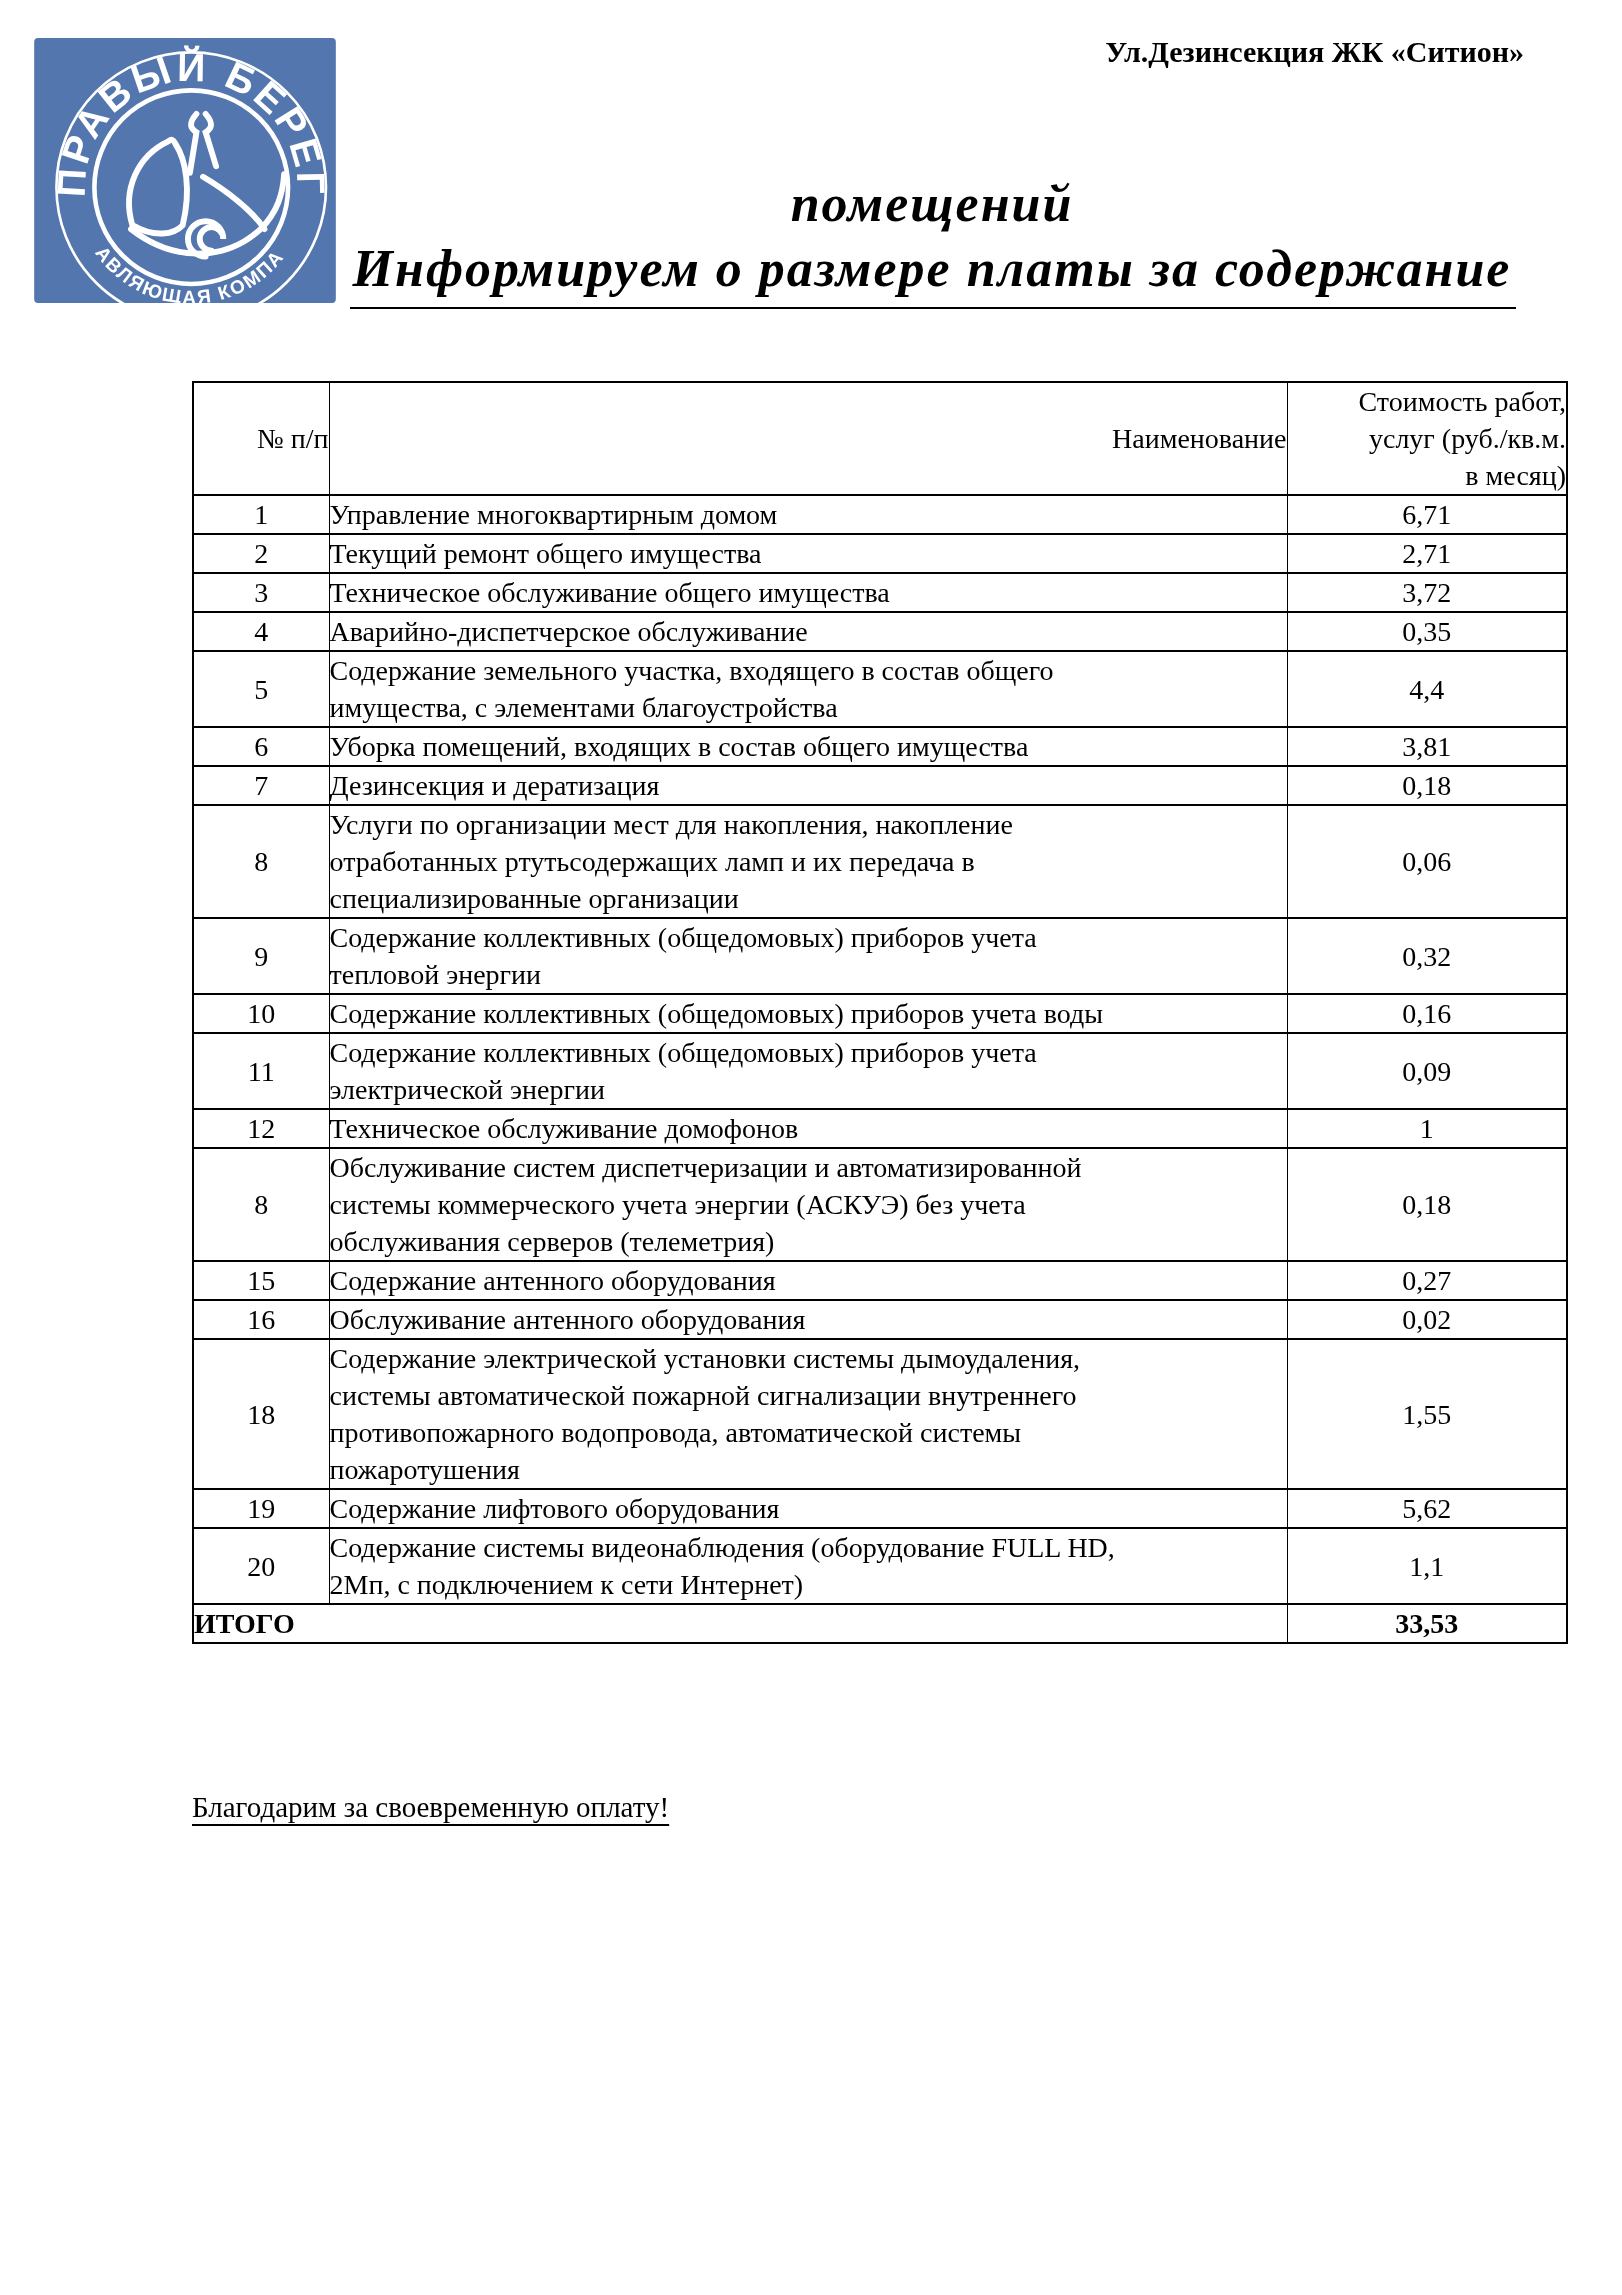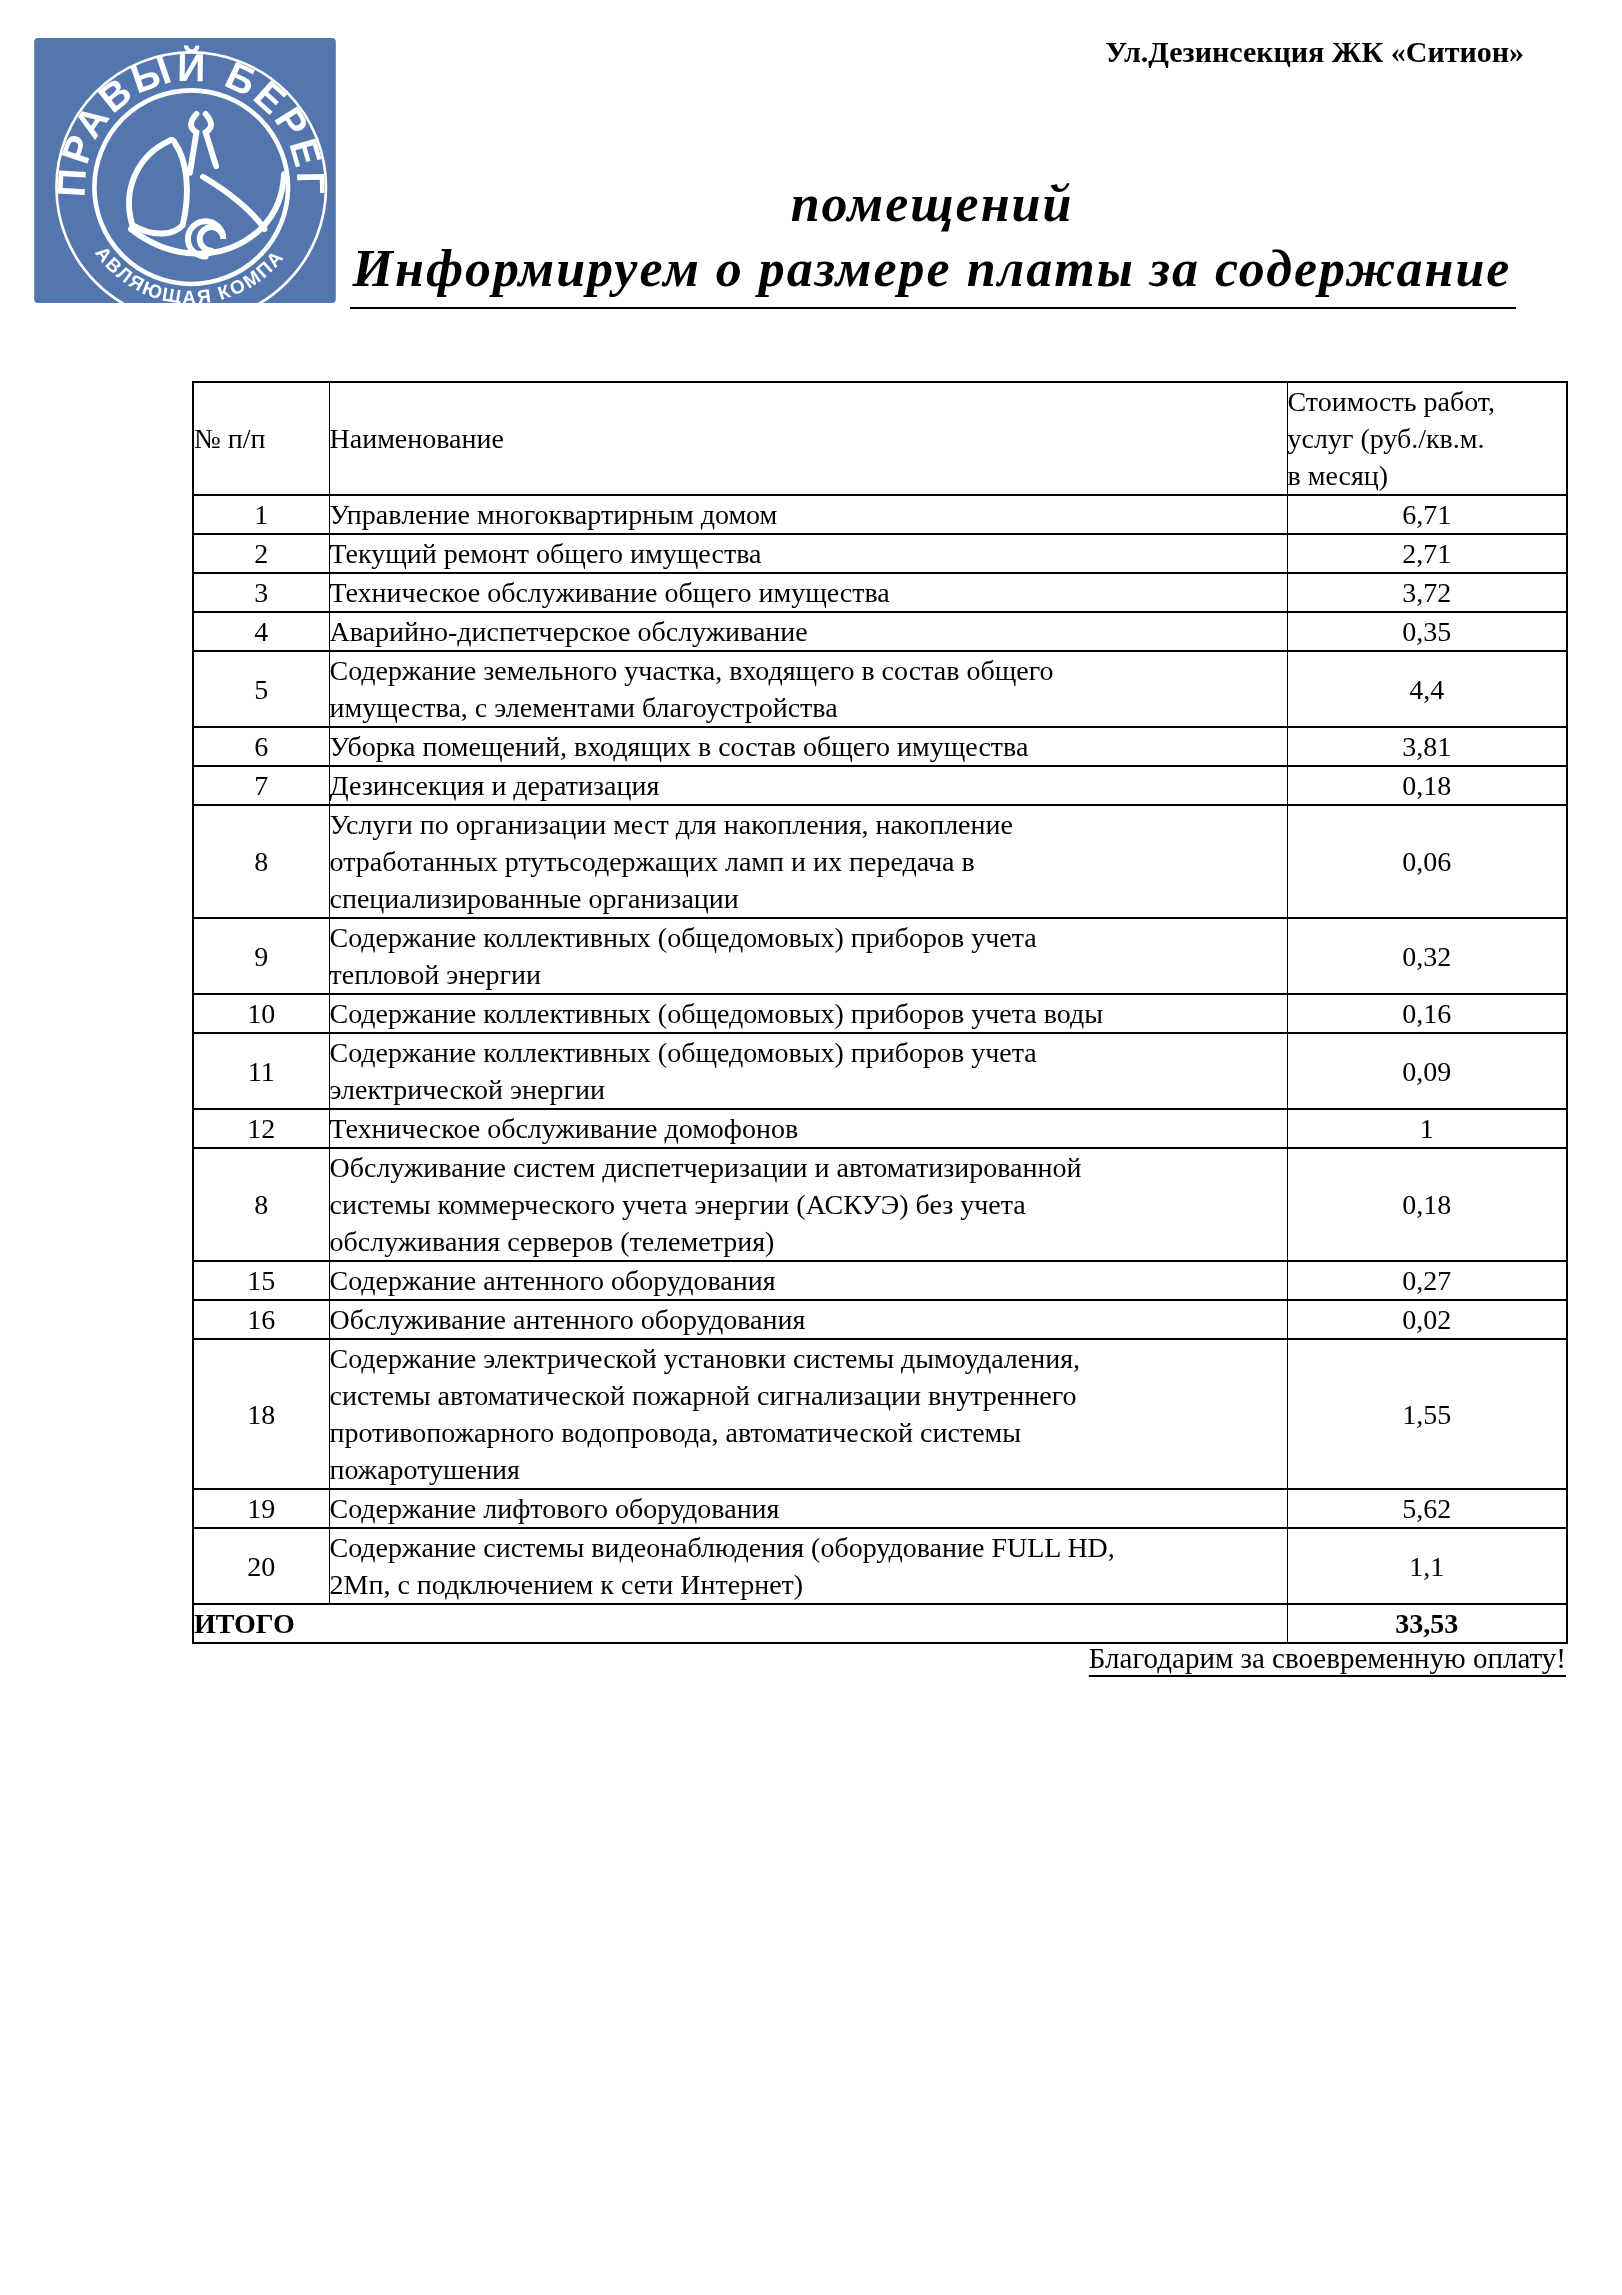--- a/index.html
+++ b/index.html
@@ -12,28 +12,28 @@
   .building{position:absolute;top:33px;right:98px;font-size:30px;font-weight:bold;line-height:38px;white-space:nowrap;}
 
   .title{position:absolute;left:278px;top:171px;width:1308px;text-align:center;
          font-size:52px;font-weight:bold;font-style:italic;line-height:65px;letter-spacing:2px;}
   .title-underline{position:absolute;left:350px;top:307px;width:1166px;height:2px;background:#000;}
 
   table.tariff{position:absolute;left:192px;top:381px;width:1374px;border-collapse:collapse;
                table-layout:fixed;font-size:28px;line-height:37px;border:2px solid #000;}
   table.tariff th,table.tariff td{border:1.3px solid #000;border-top-width:2px;border-bottom-width:2px;
                padding:0;vertical-align:middle;overflow:hidden;}
-  table.tariff th{font-weight:normal;text-align:left;white-space:pre-line;}
+  table.tariff th{font-weight:normal;text-align:right;white-space:pre-line;}
   td.c-num{text-align:center;}
   td.c-name{text-align:left;padding:0 9.2px 0 11.8px;white-space:pre-line;}
   td.c-val{text-align:center;margin-top:31px;}
   td.c-total-label{font-weight:bold;text-align:left;padding-right:14.4px;}
   td.c-total-val{font-weight:bold;text-align:center;}
 
-  .footer{position:absolute;left:192px;top:1642px;width:1374px;text-align:right;font-size:29px;
+  .footer{position:absolute;left:192px;top:1791px;width:1374px;text-align:left;font-size:29px;
           text-decoration:underline;text-decoration-thickness:2px;text-underline-offset:6.5px;}
 </style>
 </head>
 <body>
 
 <div class="page">
 
   <div class="logo">
     <svg viewBox="0 0 461 405" xmlns="http://www.w3.org/2000/svg">
       <rect x="0" y="0" width="461" height="405" rx="6" fill="#5276ad"></rect>

